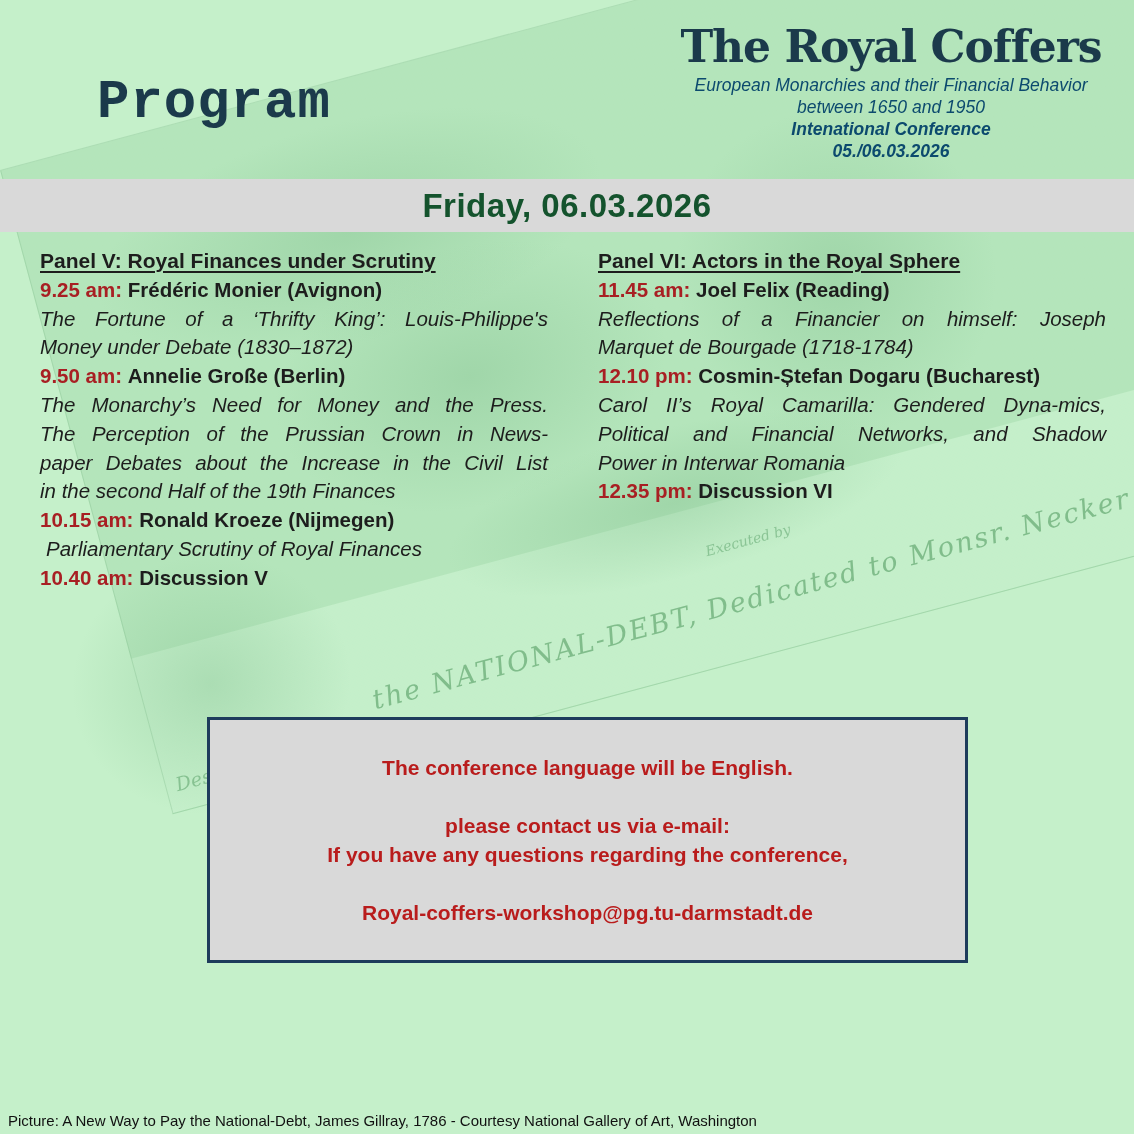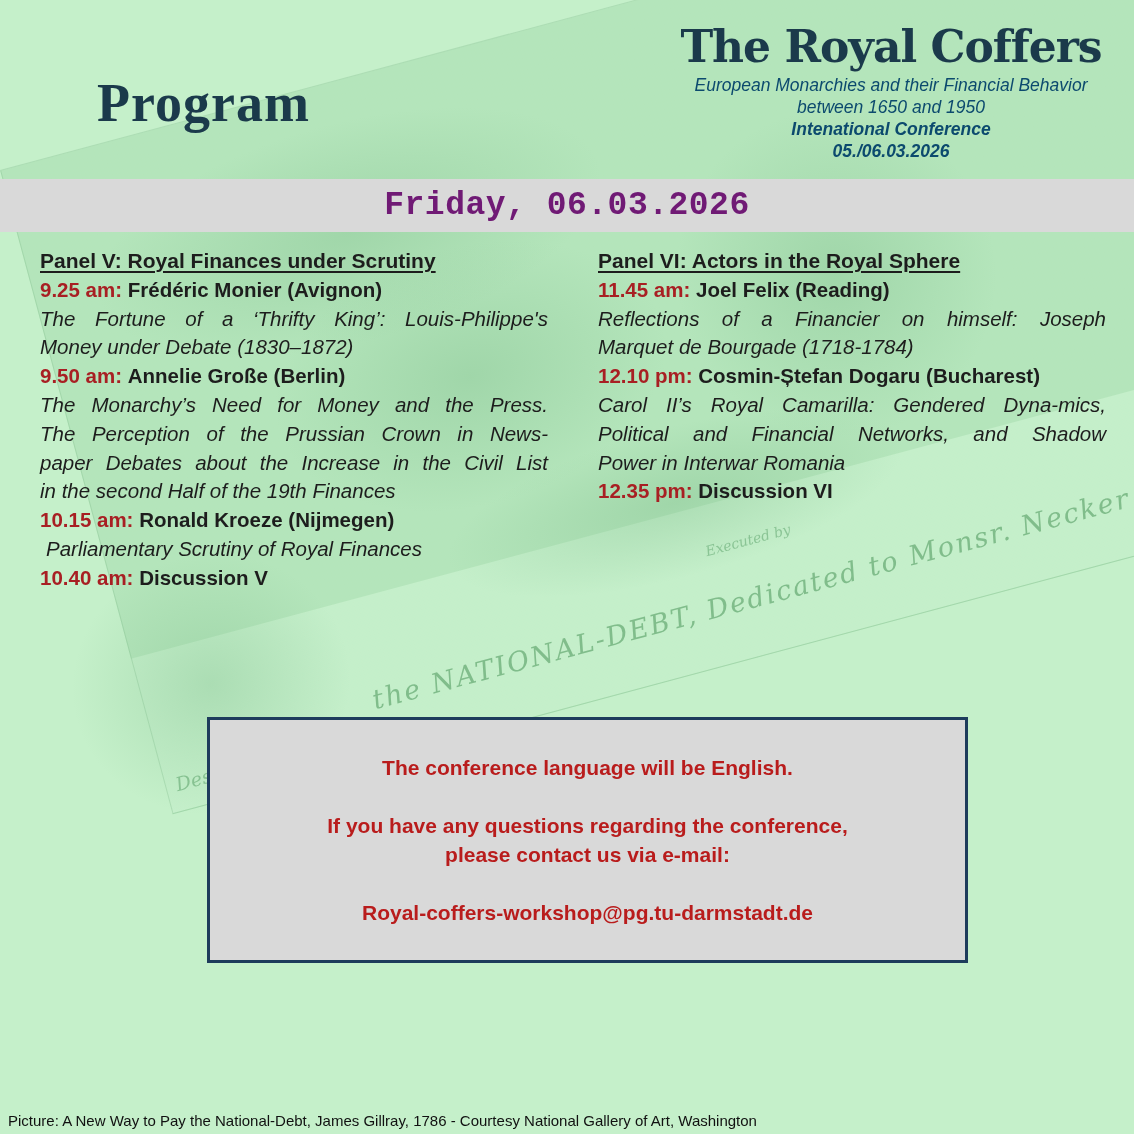--- a/index.html
+++ b/index.html
@@ -50,21 +50,21 @@
   }
   .wm-fragment {
     position: absolute; left: 582px; top: 542px;
     font-family: "DejaVu Serif", serif; font-style: italic;
     font-size: 14px; color: rgba(116,180,128,0.7); white-space: nowrap;
   }
 
   
   .program-title {
     position: absolute; left: 97px; top: 72px; margin: 0;
-    font-family: Liberation Serif, serif; font-weight: bold;
+    font-family: Liberation Mono, monospace; font-weight: bold;
     font-size: 54px; color: #1b3a4b; letter-spacing: 1px;
     z-index: 2;
   }
   .conf-header {
     position: absolute; top: 20px; right: 4px; width: 478px;
     text-align: center; z-index: 2;
   }
   .conf-title {
     font-family: "DejaVu Serif", serif; font-weight: bold;
     font-size: 44px; line-height: 54px; letter-spacing: -1px;
@@ -75,22 +75,22 @@
     font-style: italic; color: #0c4a6e;
   }
   .conf-sub.bold { font-weight: 700; }
 
   
   .day-banner {
     position: absolute; left: 0; right: 0; top: 179px; height: 53px;
     background: #d9d9d9; text-align: center; z-index: 2;
   }
   .day-banner-label {
-    font-family: Liberation Mono, monospace; font-weight: bold;
-    font-size: 33px; line-height: 53px; color: #701a75;
+    font-family: Liberation Sans, sans-serif; font-weight: bold;
+    font-size: 33px; line-height: 53px; color: #14532d;
     letter-spacing: 0.5px;
   }
 
   
   .columns {
     position: absolute; left: 40px; top: 247px;
     display: flex; gap: 50px; z-index: 2;
   }
   .col { width: 508px; }
   .line {
@@ -212,21 +212,21 @@
         <span class="time">12.35 pm:</span>
         <span class="speaker">Discussion VI</span>
       </div>
 
     </div>
   </div>
 
   <div class="contact-box">
     <div class="cb-line">The conference language will be English.</div>
     <div class="cb-spacer"></div>
+    <div class="cb-line">please contact us via e-mail:</div>
     <div class="cb-line">If you have any questions regarding the conference,</div>
-    <div class="cb-line">please contact us via e-mail:</div>
     <div class="cb-spacer"></div>
     <div class="cb-line">Royal-coffers-workshop@pg.tu-darmstadt.de</div>
   </div>
 
   <div class="footer-caption">Picture: A New Way to Pay the National-Debt, James Gillray, 1786 - Courtesy National Gallery of Art, Washington</div>
 
 </div>
 
 </body></html>

